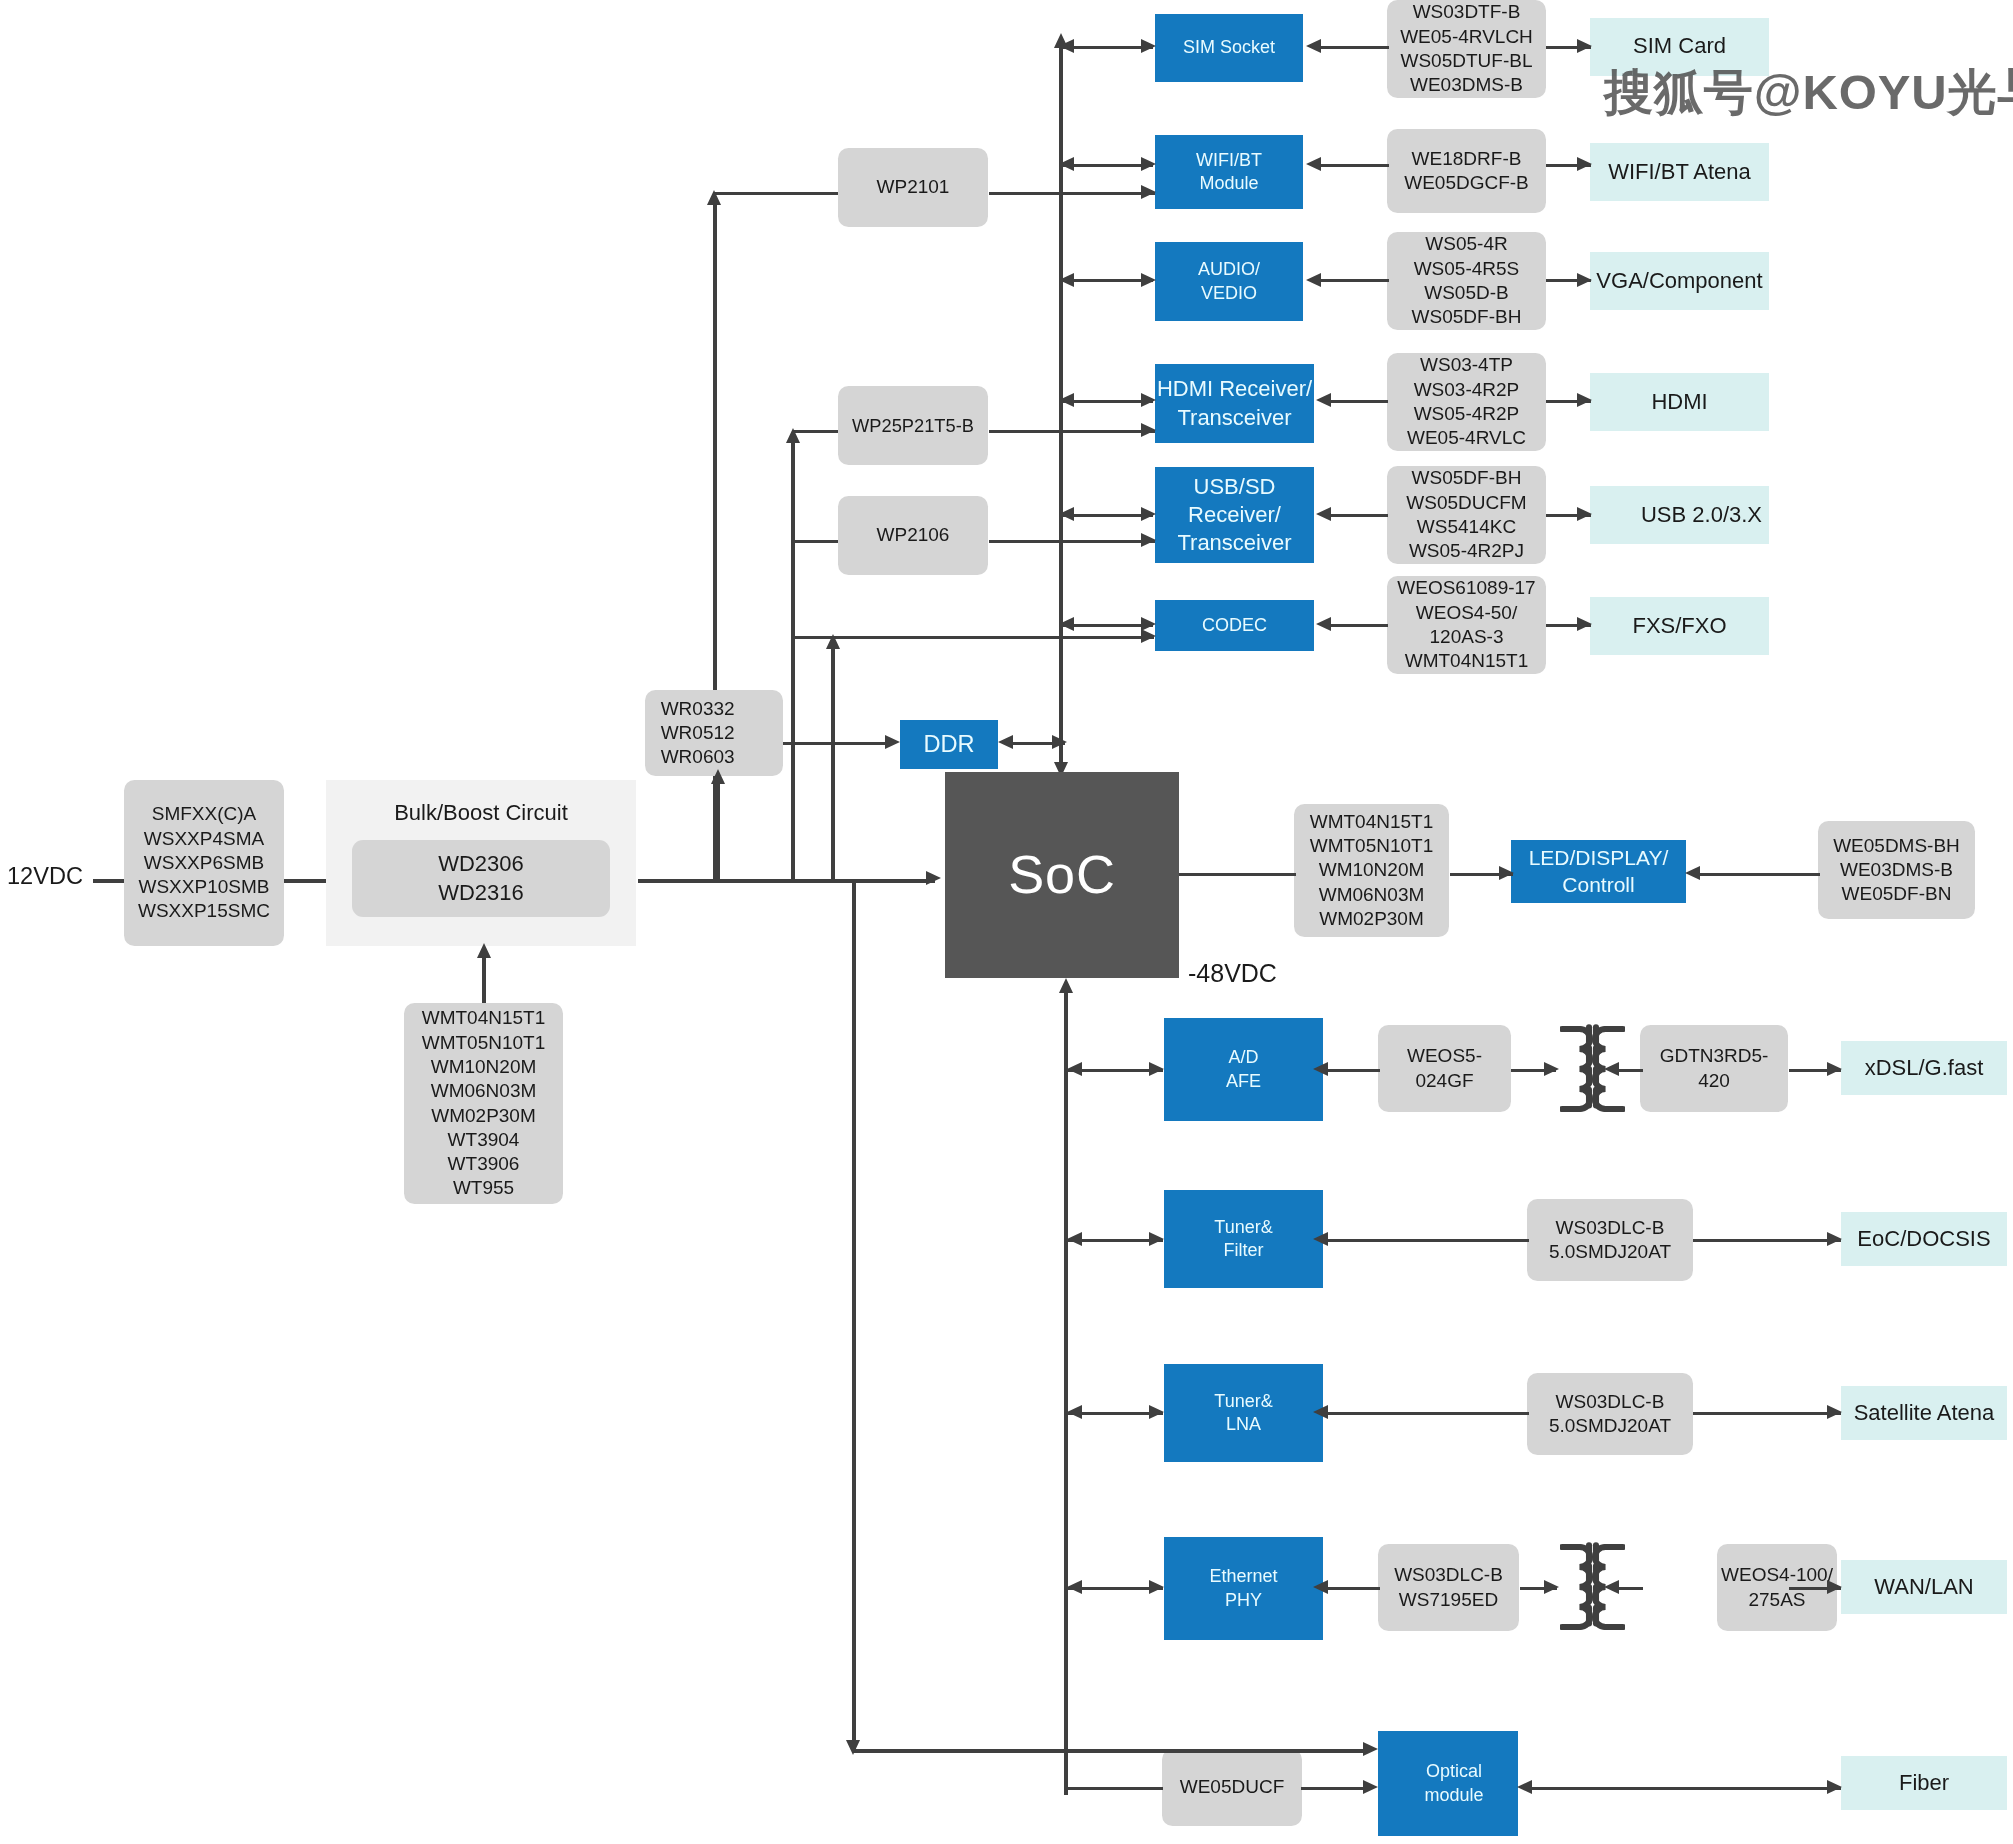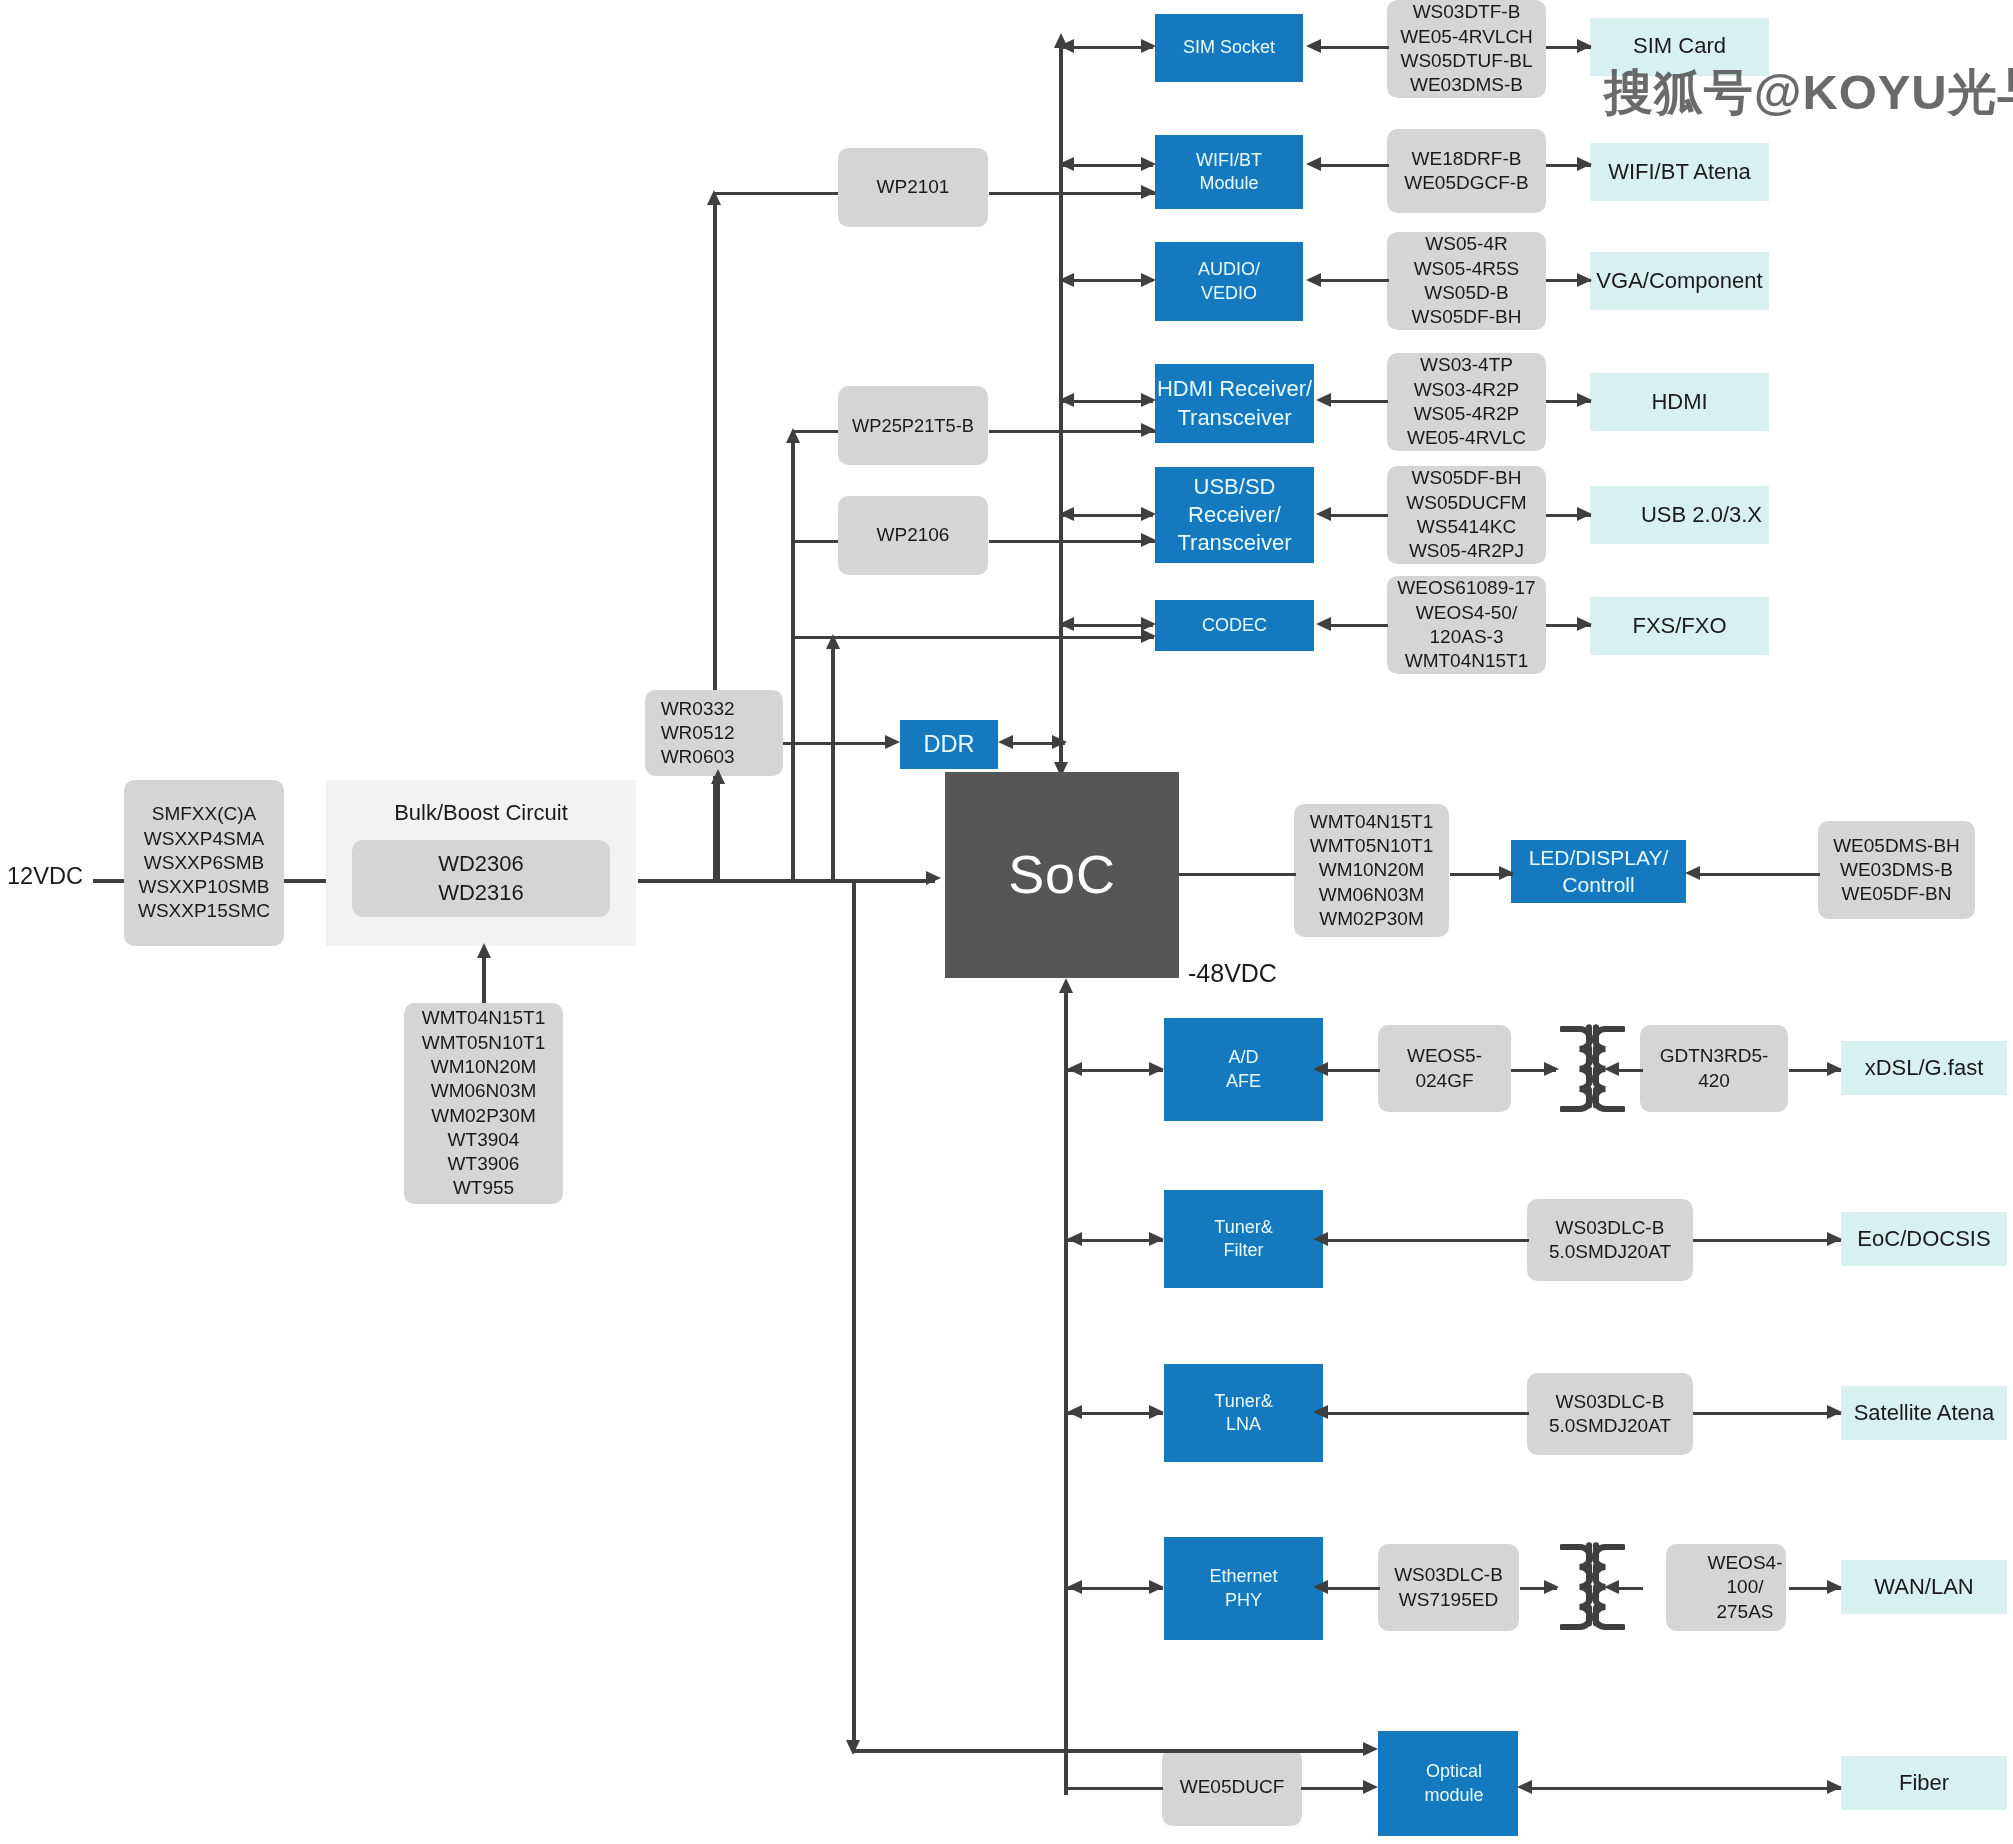--- a/index.html
+++ b/index.html
@@ -301,21 +301,21 @@
   <div class="arrow ar-l" style="left:1067px;top:1405px;"></div>
   <div class="hline" style="left:1326px;top:1412px;width:203px;"></div>
   <div class="arrow ar-l" style="left:1313px;top:1405px;"></div>
   <div class="hline" style="left:1693px;top:1412px;width:148px;"></div>
   <div class="arrow ar-r" style="left:1827px;top:1405px;"></div>
 
   <div class="box blue" style="left:1164px;top:1537px;width:159px;height:103px;white-space:pre-line;">Ethernet
 PHY</div>
   <div class="box grey" style="left:1378px;top:1544px;width:141px;height:87px;white-space:pre-line;">WS03DLC-B
 WS7195ED</div>
-  <div class="box grey" style="left:1666px;top:1544px;width:120px;height:87px;white-space:pre-line;padding-left:38px;">WEOS4-100/
+  <div class="box grey" style="left:1717px;top:1544px;width:120px;height:87px;white-space:pre-line;">WEOS4-100/
 275AS</div>
   <div class="box teal" style="left:1841px;top:1560px;width:166px;height:54px;">WAN/LAN</div>
   <div class="hline" style="left:1067px;top:1587px;width:96px;"></div>
   <div class="arrow ar-r" style="left:1149px;top:1580px;"></div>
   <div class="arrow ar-l" style="left:1067px;top:1580px;"></div>
   <div class="hline" style="left:1326px;top:1587px;width:54px;"></div>
   <div class="arrow ar-l" style="left:1313px;top:1580px;"></div>
   <div class="hline" style="left:1520px;top:1587px;width:37px;"></div>
   <div class="arrow ar-r" style="left:1544px;top:1580px;"></div>
   <div class="hline" style="left:1618px;top:1587px;width:24.5px;"></div>

